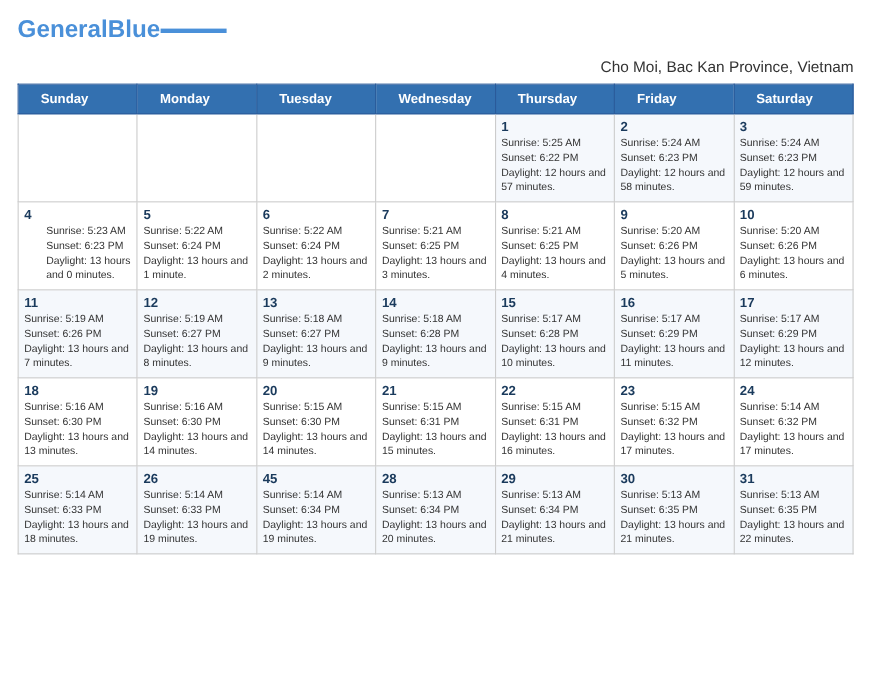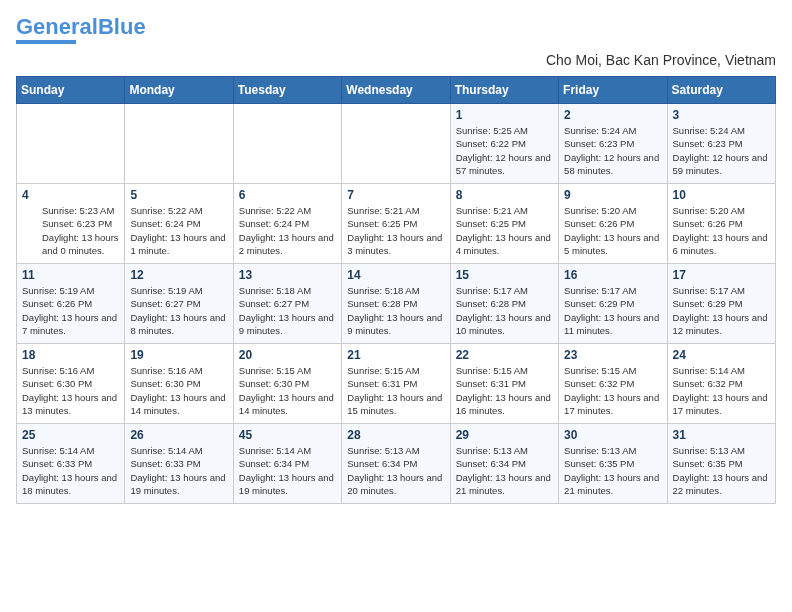--- a/index.html
+++ b/index.html
@@ -11,22 +11,21 @@
       padding: 16px;
     }
     .header-area {
       display: flex;
       justify-content: space-between;
       align-items: flex-start;
       margin-bottom: 8px;
     }
     .logo {
       display: flex;
-      flex-direction: column;
-      align-items: flex-start;
+      align-items: center;
     }
     .logo-text {
       font-size: 22px;
       font-weight: bold;
       color: #1a3a5c;
       line-height: 1;
     }
     .logo-text span {
       color: #4a90d9;
     }
@@ -51,21 +50,21 @@
       margin-top: 36px;
     }
     table {
       width: 100%;
       border-collapse: collapse;
       font-size: 10.5px;
     }
     thead tr th {
       background: #3370b0;
       color: #fff;
-      padding: 6px 4px;
+      padding: 6px 20px;
       text-align: left;
       font-size: 12px;
       font-weight: bold;
       border: 1px solid #2a5a9a;
     }
     tbody tr td {
       border: 1px solid #ccc;
       vertical-align: top;
       padding: 4px 5px;
       height: 80px;

